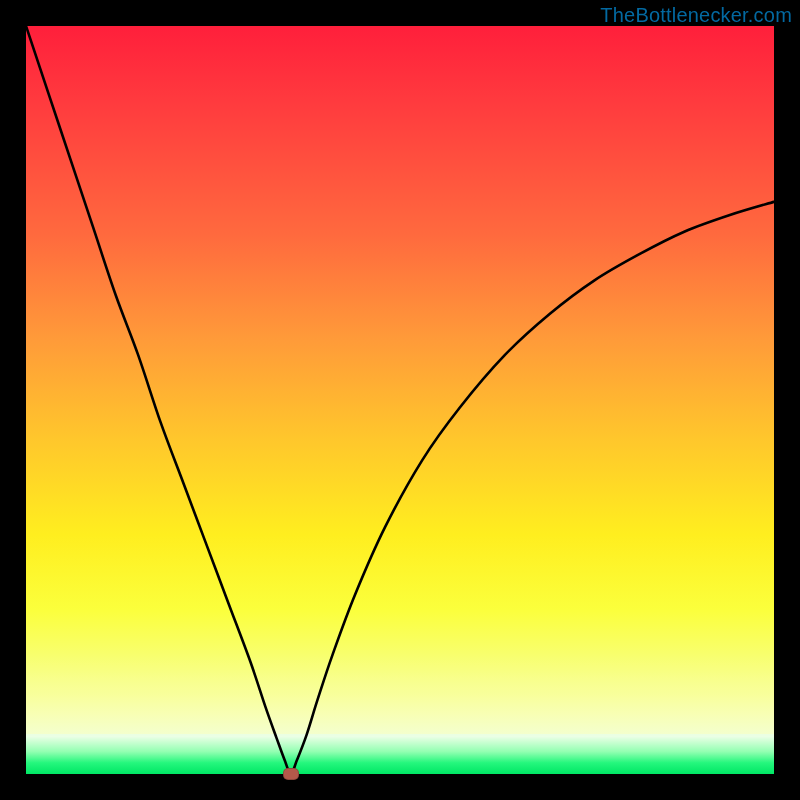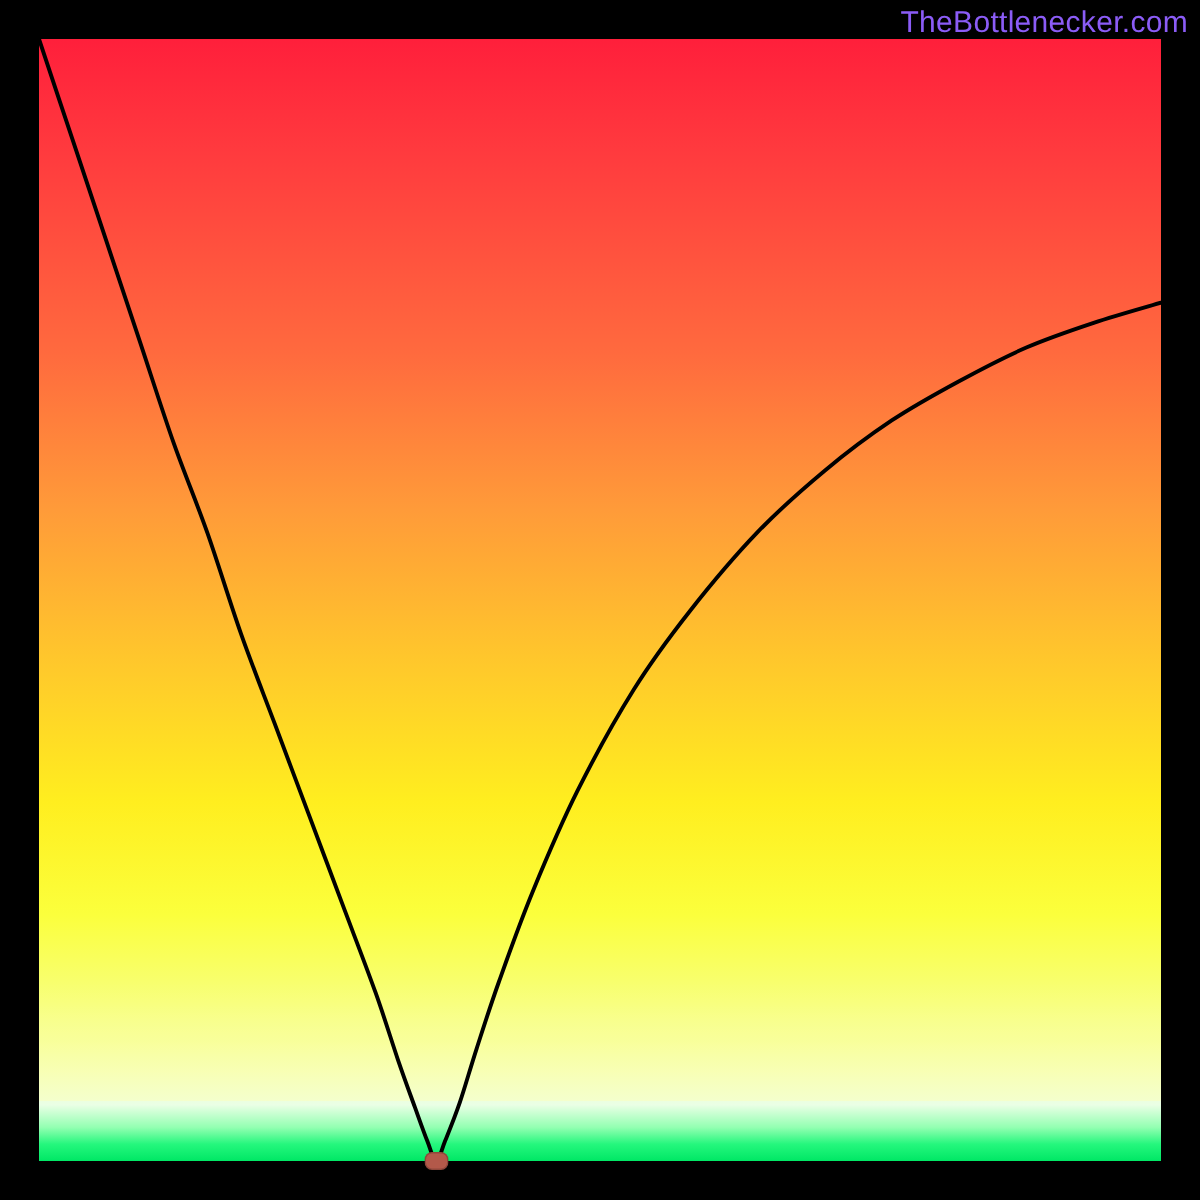--- a/index.html
+++ b/index.html
@@ -78,21 +78,21 @@
     height: 10px;
     border-radius: 5px;
     transform: translate(-50%, -50%);
     background: #b3594a;
     border: 1px solid rgba(0,0,0,0.2);
   }
   .watermark {
     position: absolute;
     top: 4px;
     right: 8px;
-    color: #8b5cf6;
+    color: #0369a1;
     font-size: 20px;
     letter-spacing: 0.2px;
     user-select: none;
   }
 </style>
 </head>
 <body>
 
 <div class="frame">
 

